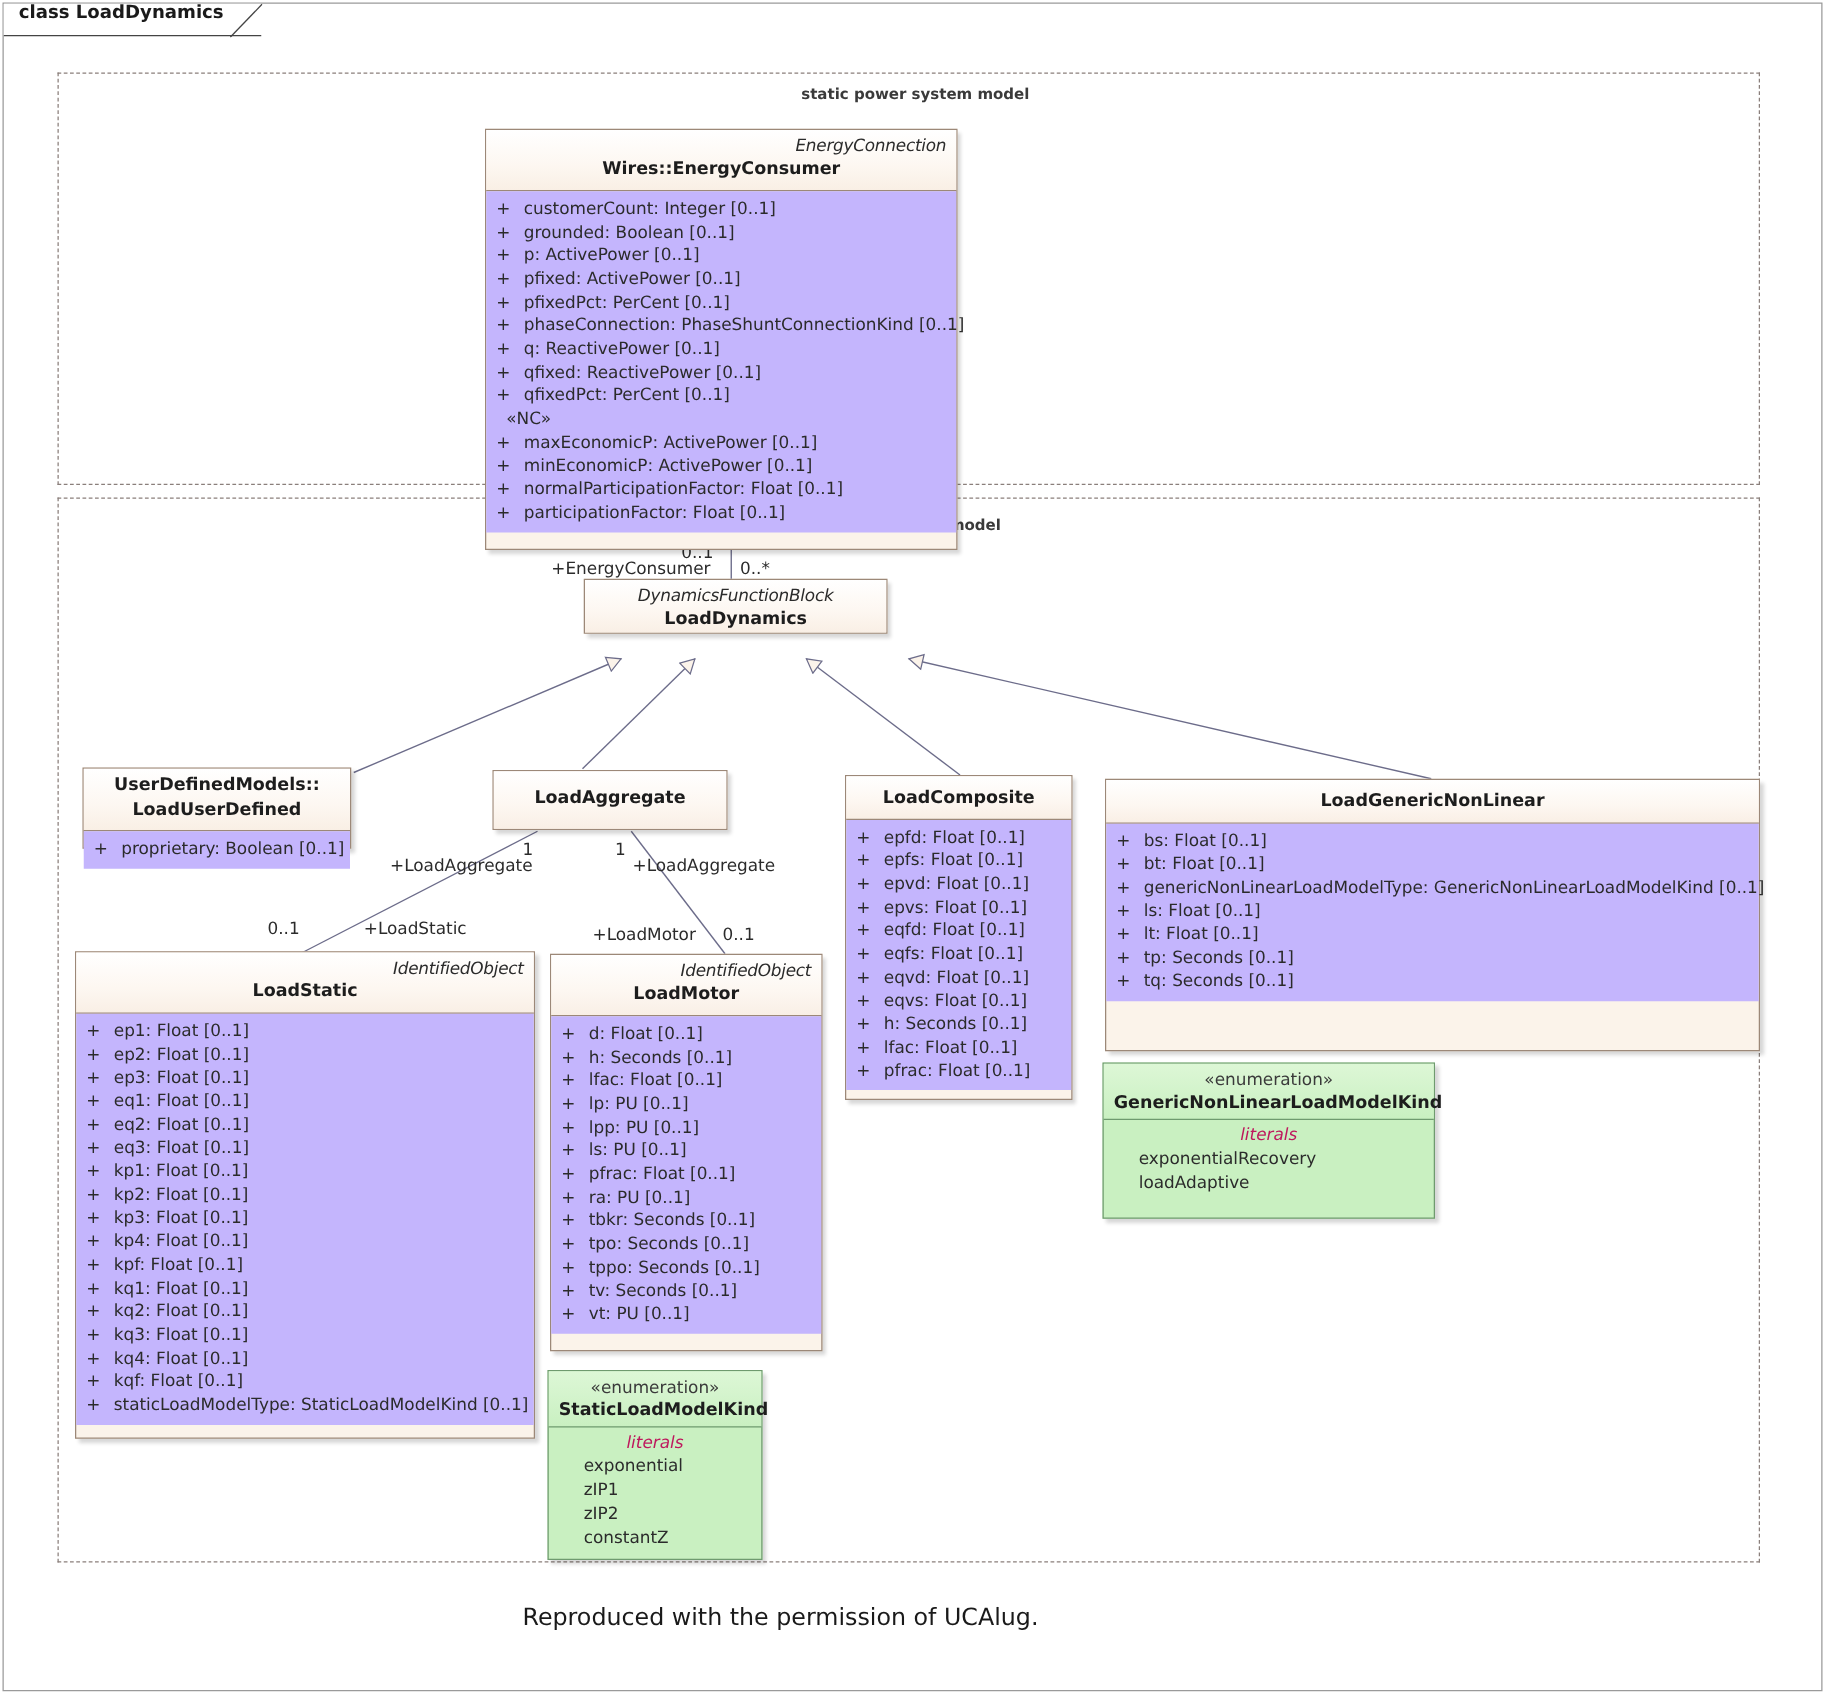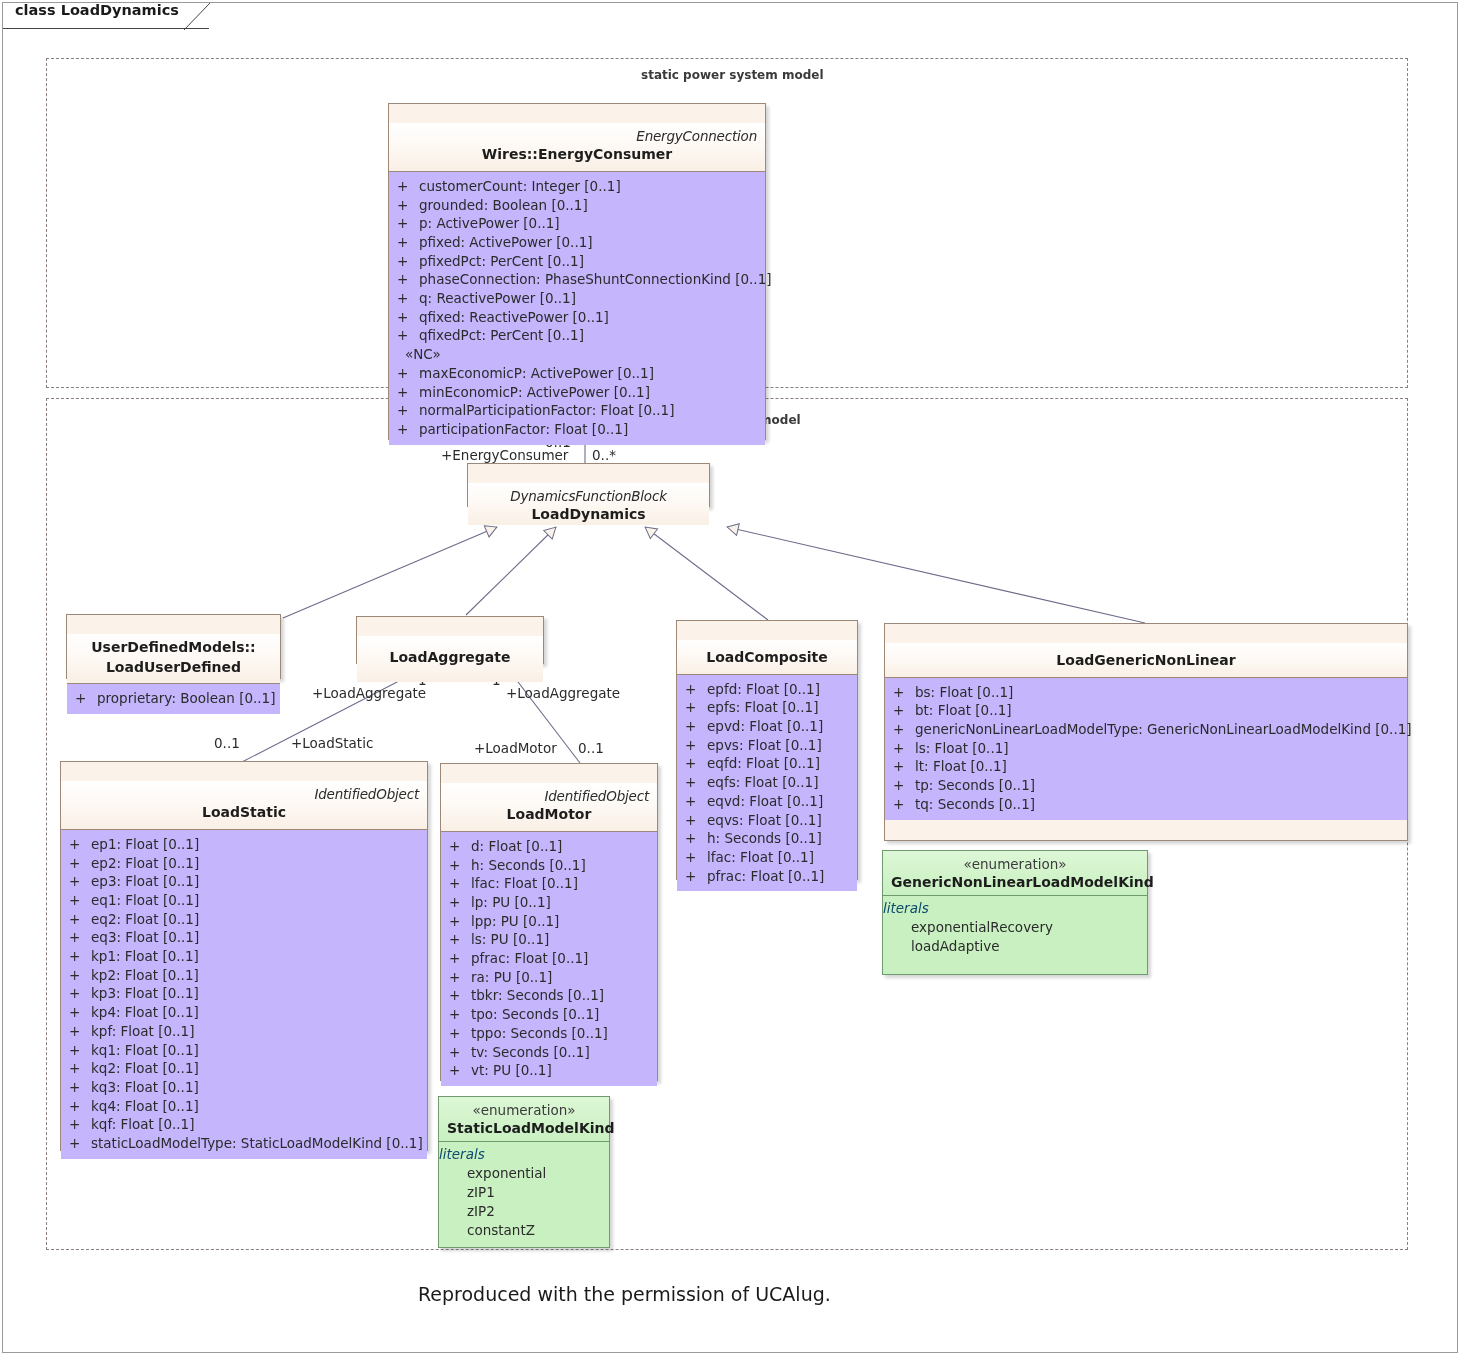--- a/index.html
+++ b/index.html
@@ -72,21 +72,20 @@
     box-shadow: 3px 3px 3px rgba(0,0,0,0.16);
     font-size: 13.5px;
     color: #2b2b2b;
   }
   .uclass > .hdr {
     box-sizing: border-box;
     background: linear-gradient(to bottom, #ffffff 0%, #fdf7f1 60%, #f9efe5 100%);
     border-bottom: 1px solid #9c8878;
     padding: 4px 8px 6px 8px;
     text-align: center;
-    margin-top: 19px;
   }
   .uclass.noattr > .hdr { border-bottom: none; }
   .stereo {
     display: block;
     font-style: italic;
     font-size: 13.5px;
     color: #2b2b2b;
     text-align: right;
     line-height: 1.35;
     letter-spacing: -0.2px;
@@ -150,25 +149,25 @@
     font-weight: bold;
     font-size: 14px;
     color: #1d1d1d;
     line-height: 1.4;
   }
   .uenum > .lits {
     padding: 3px 0 5px 0;
   }
   .lit-head {
     display: block;
-    text-align: left;
+    text-align: center;
     font-style: italic;
     font-size: 13.5px;
     line-height: 19px;
-    color: #0c4a6e;
+    color: #be185d;
   }
   .lit {
     display: block;
     padding-left: 28px;
     font-size: 13.5px;
     line-height: 19px;
     color: #2b2b2b;
   }
 
   
@@ -283,21 +282,21 @@
   <div class="uclass" style="left:66px; top:614px; width:215px; height:65px;">
     <div class="hdr">
       <span class="cname">UserDefinedModels::</span>
       <span class="cname">LoadUserDefined</span>
     </div>
     <div class="attrs">
       <span class="attr"><span class="vis">+</span><span>proprietary: Boolean [0..1]</span></span>
     </div>
   </div>
 
-  <div class="uclass noattr" style="left:356px; top:616px; width:188px; height:48px;">
+  <div class="uclass noattr" style="left:394px; top:616px; width:188px; height:48px;">
     <div class="hdr" style="height:100%; display:flex; align-items:center; justify-content:center;">
       <span class="cname">LoadAggregate</span>
     </div>
   </div>
 
   <div class="uclass" style="left:60px; top:761px; width:368px; height:390px;">
     <div class="hdr">
       <span class="stereo">IdentifiedObject</span>
       <span class="cname">LoadStatic</span>
     </div>

